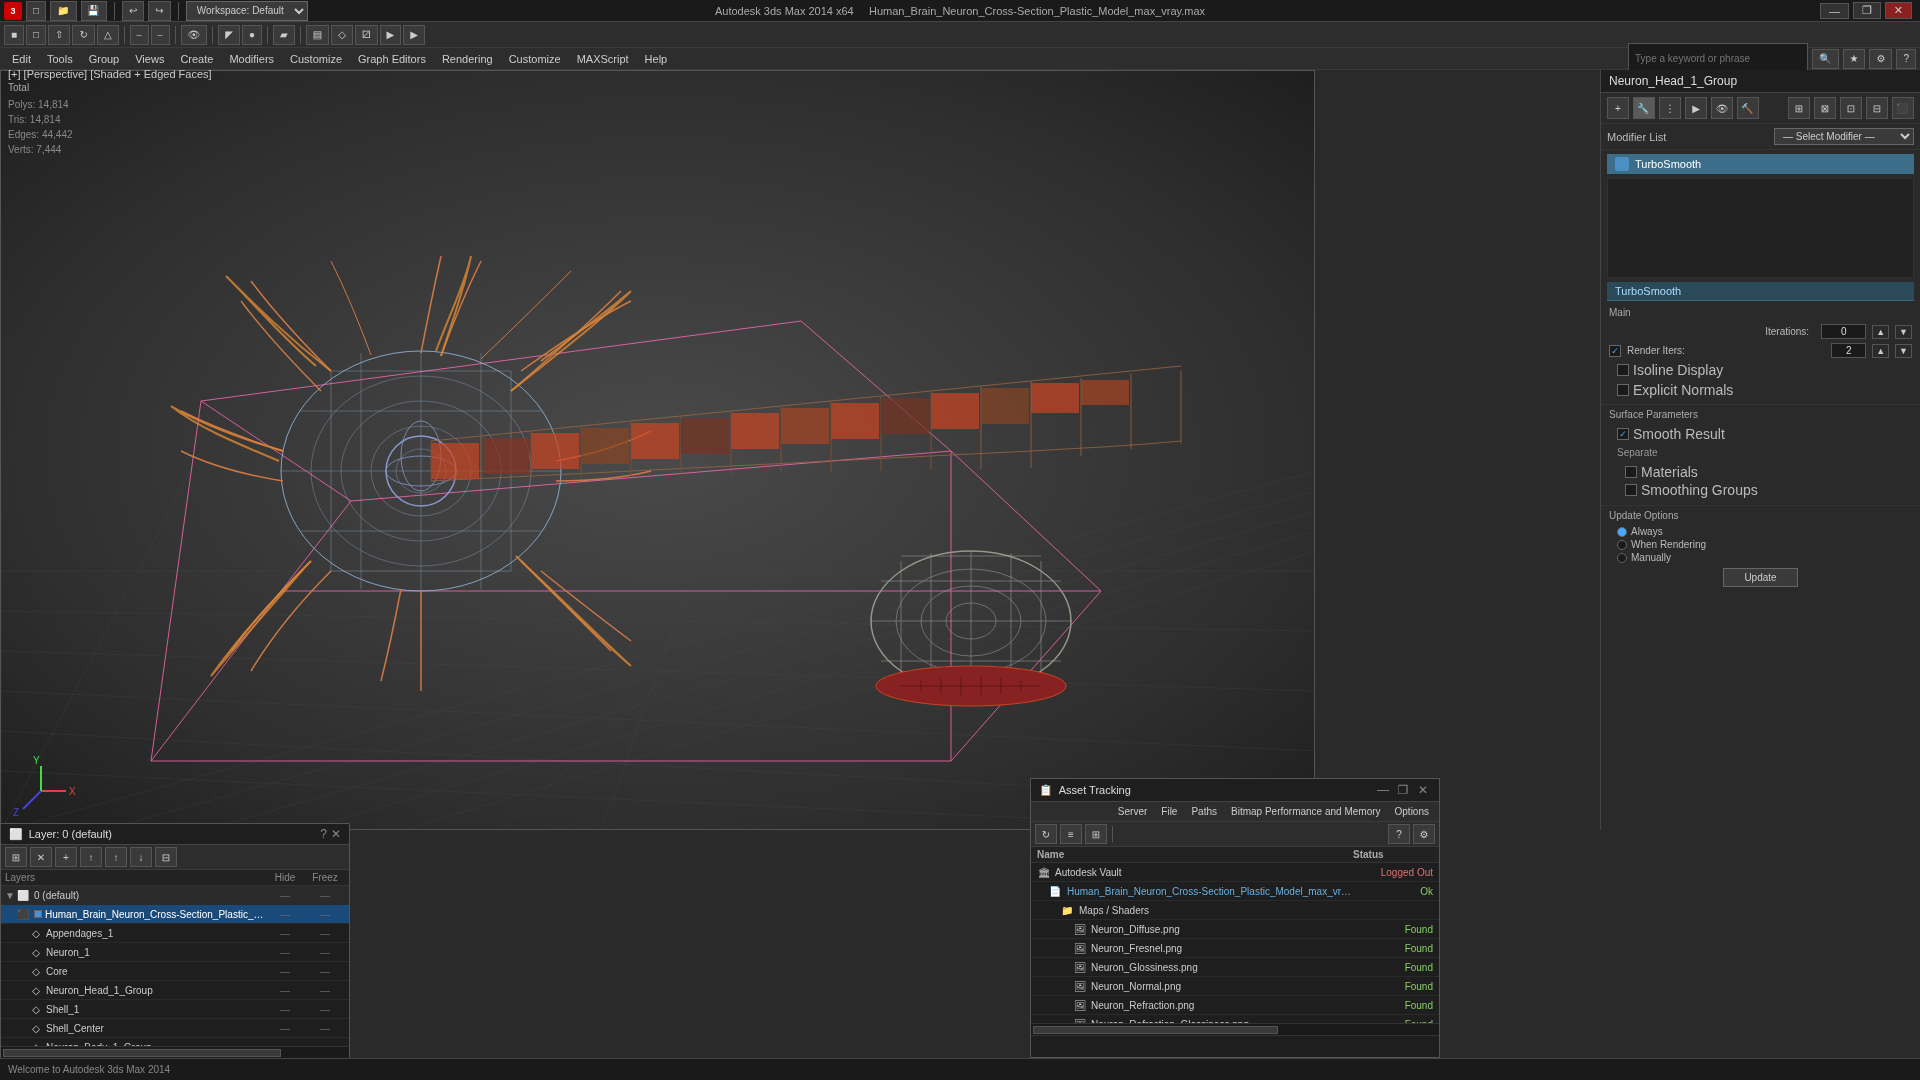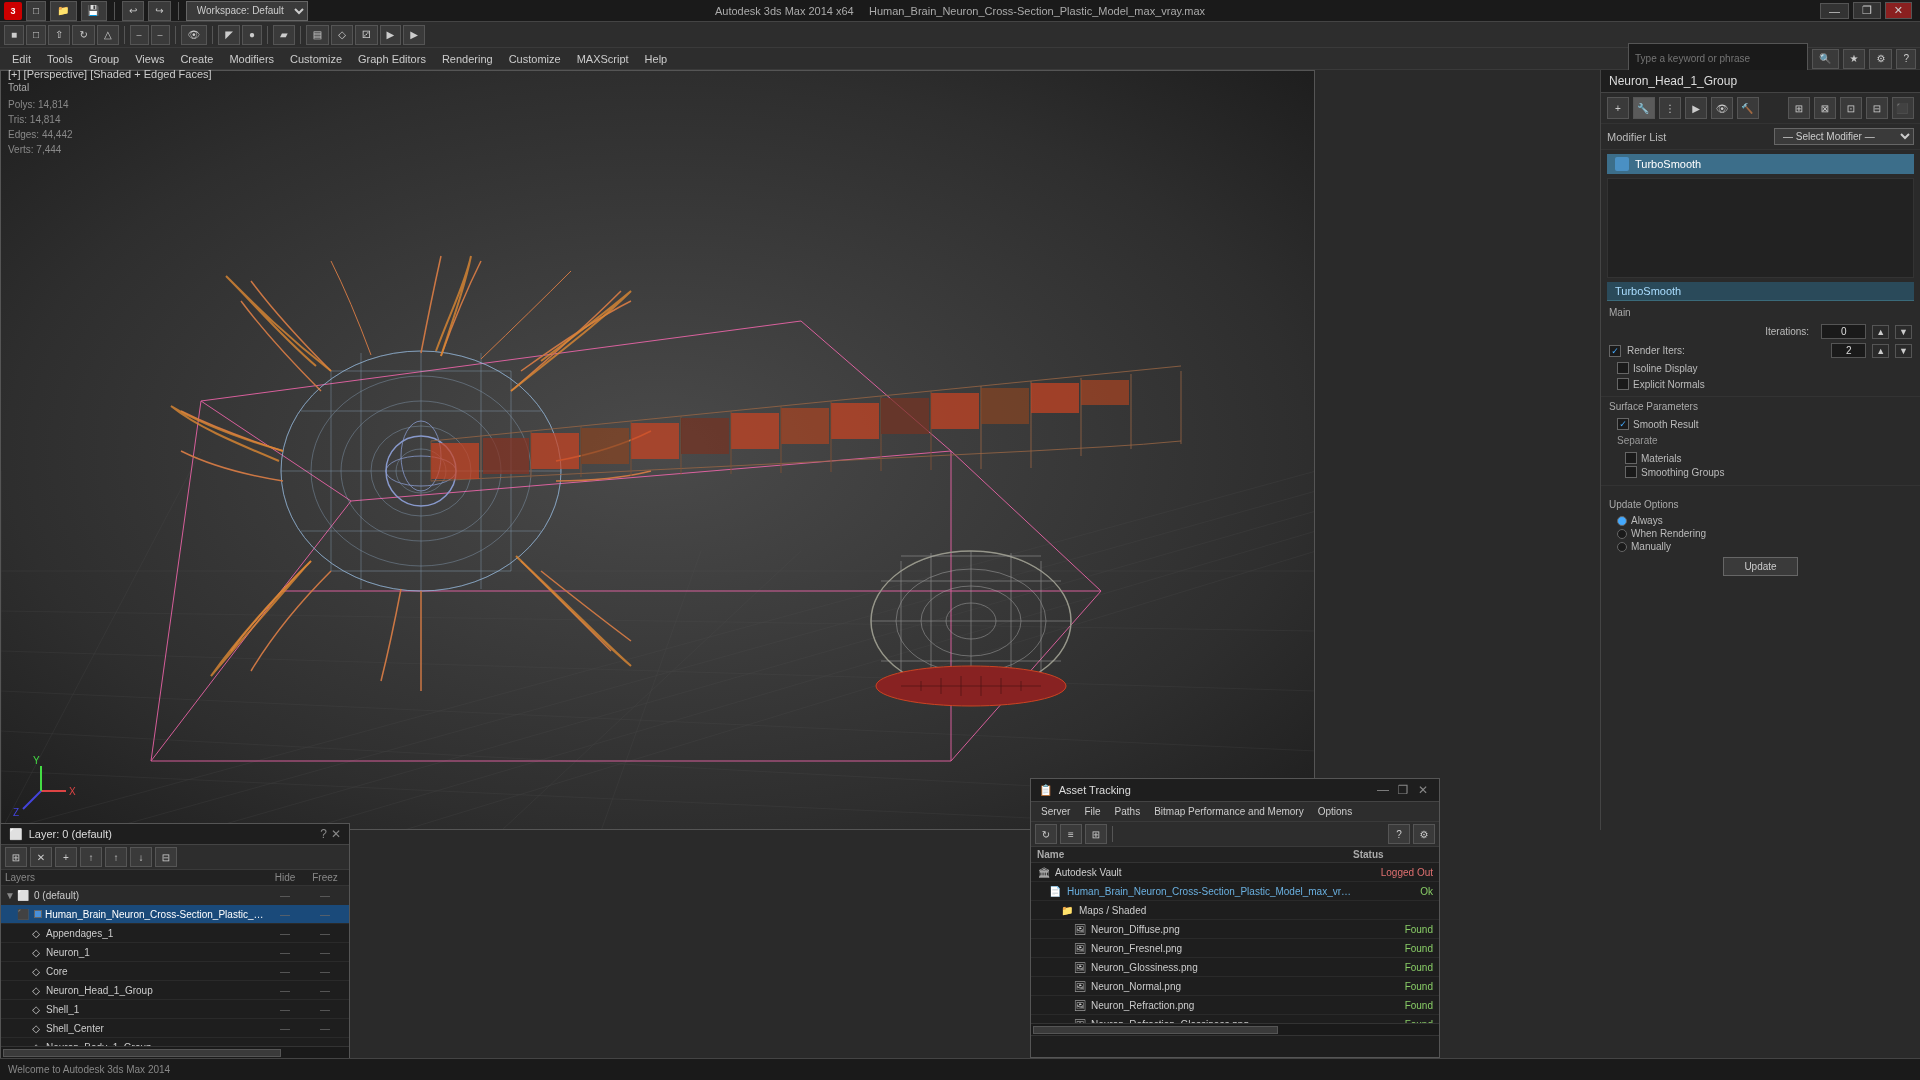--- a/index.html
+++ b/index.html
@@ -298,21 +298,21 @@
       display: flex;
       align-items: center;
       justify-content: center;
     }
     .checkbox-box.checked::after {
       content: '✓';
       font-size: 9px;
       color: #4af;
     }
     .param-checkbox-label {
-      font-size: 10px;
+      font-size: 14px;
       color: #bbb;
     }
 
     .section-divider {
       font-size: 10px;
       color: #999;
       padding: 3px 8px;
     }
 
     .sub-section {
@@ -320,21 +320,20 @@
     }
     .sub-param-checkbox {
       display: flex;
       align-items: center;
       gap: 4px;
       padding: 1px 0;
     }
 
     .update-options {
       padding: 4px 8px;
-      margin-top: 9px;
     }
     .radio-row {
       display: flex;
       align-items: center;
       gap: 4px;
       padding: 1px 8px;
     }
     .radio-btn {
       width: 10px;
       height: 10px;
@@ -564,20 +563,21 @@
       justify-content: center;
     }
 
     #asset-menu-bar {
       background: #2d2d2d;
       display: flex;
       align-items: center;
       padding: 2px 4px;
       border-bottom: 1px solid #3a3a3a;
       gap: 2px;
+      justify-content: flex-end;
     }
     .asset-menu-item {
       padding: 2px 6px;
       cursor: pointer;
       color: #ccc;
       font-size: 10px;
     }
 
     #asset-toolbar {
       background: #2d2d2d;
@@ -1273,21 +1273,21 @@
     </div>
 
     <div class="asset-item asset-indent-1">
       <span class="asset-icon">📄</span>
       <span class="asset-name blue">Human_Brain_Neuron_Cross-Section_Plastic_Model_max_vray.max</span>
       <span class="asset-status status-ok">Ok</span>
     </div>
 
     <div class="asset-item asset-indent-2">
       <span class="asset-icon">📁</span>
-      <span class="asset-name">Maps / Shaded</span>
+      <span class="asset-name">Maps / Shaders</span>
       <span class="asset-status"></span>
     </div>
 
     <div class="asset-item asset-indent-3">
       <span class="asset-icon">🖼</span>
       <span class="asset-name">Neuron_Diffuse.png</span>
       <span class="asset-status status-found">Found</span>
     </div>
     <div class="asset-item asset-indent-3">
       <span class="asset-icon">🖼</span>

